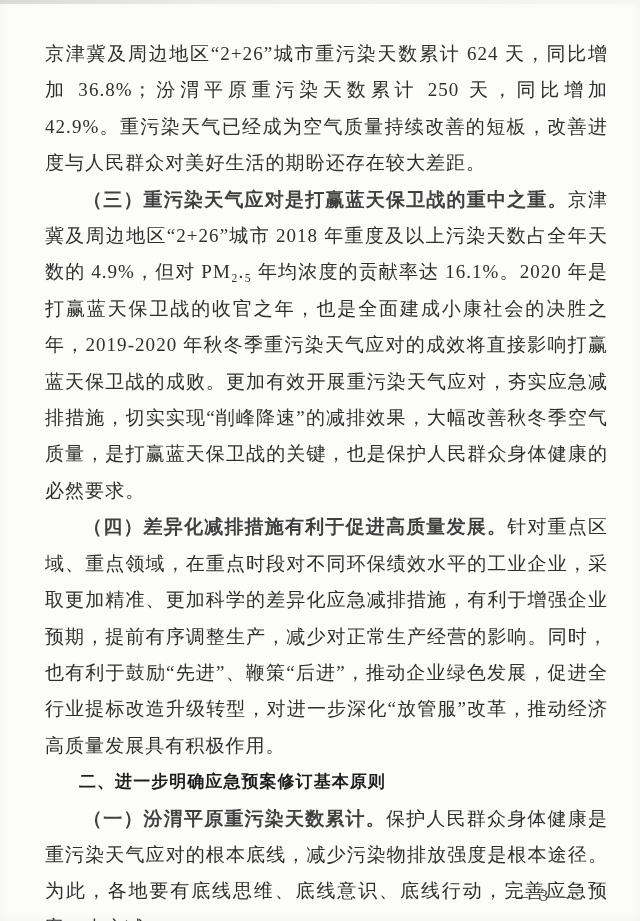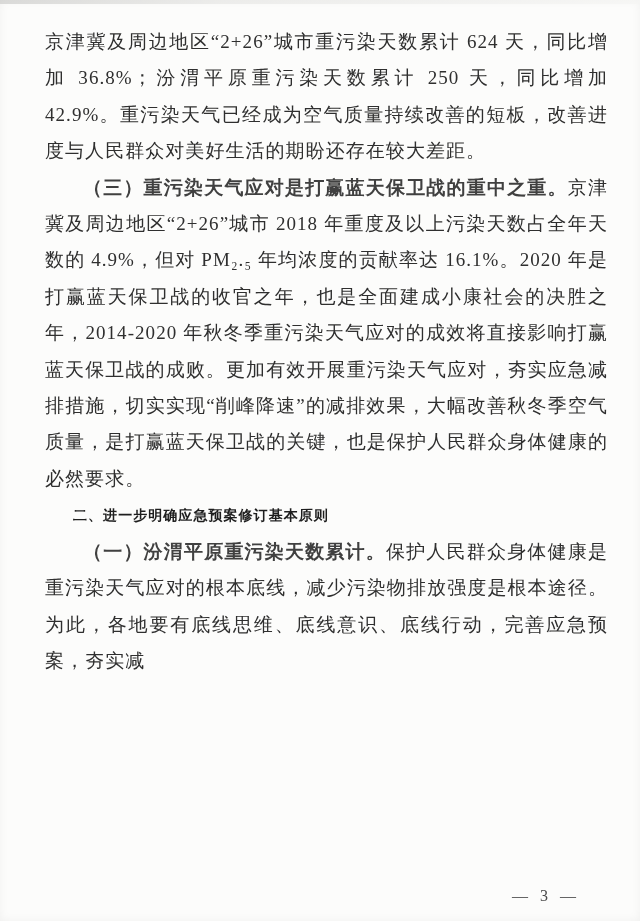--- a/index.html
+++ b/index.html
@@ -8,21 +8,21 @@
     background: #ffffff;
   }
   .page {
     position: relative;
     width: 640px;
     height: 921px;
     background: #fcfcfb;
     box-shadow: inset 0 0 10px rgba(0,0,0,0.05);
     overflow: hidden;
     box-sizing: border-box;
-    padding: 24px 32px 0 45px;
+    padding: 36px 32px 0 45px;
     font-family: "Liberation Serif", "DejaVu Serif", serif;
     color: #2f2f2f;
   }
   
   .page::before {
     content: "";
     position: absolute;
     top: 0; left: 0; right: 0;
     height: 4px;
     background: linear-gradient(90deg, #c9c9c7 0%, #e6e6e4 35%, #f5f5f3 100%);
@@ -43,21 +43,21 @@
   .lead {
     font-family: "Liberation Sans", "DejaVu Sans", sans-serif;
     font-weight: bold;
     color: #404040;
   }
   .section-heading {
     margin: 0;
     font-family: "Liberation Sans", "DejaVu Sans", sans-serif;
     font-weight: bold;
     color: #1e1e1e;
-    font-size: 14px;
+    font-size: 17px;
     line-height: 36.4px;
     letter-spacing: 1.05px;
     text-indent: 2em;
     text-align: left;
   }
   .page-footer {
     position: absolute;
     right: 60px;
     bottom: 16px;
     font-family: "Liberation Serif", "DejaVu Serif", serif;
@@ -66,22 +66,23 @@
     color: #4a4a4a;
   }
 </style>
 </head>
 <body>
 
 <div class="page">
 
   <p class="body-text no-indent">京津冀及周边地区“2+26”城市重污染天数累计 624 天，同比增加 36.8%；汾渭平原重污染天数累计 250 天，同比增加 42.9%。重污染天气已经成为空气质量持续改善的短板，改善进度与人民群众对美好生活的期盼还存在较大差距。</p>
 
-  <p class="body-text"><span class="lead">（三）重污染天气应对是打赢蓝天保卫战的重中之重。</span><span>京津冀及周边地区“2+26”城市 2018 年重度及以上污染天数占全年天数的 4.9%，但对 PM₂.₅ 年均浓度的贡献率达 16.1%。2020 年是打赢蓝天保卫战的收官之年，也是全面建成小康社会的决胜之年，2014-2020 年秋冬季重污染天气应对的成效将直接影响打赢蓝天保卫战的成败。更加有效开展重污染天气应对，夯实应急减排措施，切实实现“削峰降速”的减排效果，大幅改善秋冬季空气质量，是打赢蓝天保卫战的关键，也是保护人民群众身体健康的必然要求。</span></p>
+  <p class="body-text"><span class="lead">（三）重污染天气应对是打赢蓝天保卫战的重中之重。</span><span>京津冀及周边地区“2+26”城市 2018 年重度及以上污染天数占全年天数的 4.9%，但对 PM₂.₅ 年均浓度的贡献率达 16.1%。2020 年是打赢蓝天保卫战的收官之年，也是全面建成小康社会的决胜之年，2019-2020 年秋冬季重污染天气应对的成效将直接影响打赢蓝天保卫战的成败。更加有效开展重污染天气应对，夯实应急减排措施，切实实现“削峰降速”的减排效果，大幅改善秋冬季空气质量，是打赢蓝天保卫战的关键，也是保护人民群众身体健康的必然要求。</span></p>
 
+  <p class="body-text"><span class="lead">（四）差异化减排措施有利于促进高质量发展。</span><span>针对重点区域、重点领域，在重点时段对不同环保绩效水平的工业企业，采取更加精准、更加科学的差异化应急减排措施，有利于增强企业预期，提前有序调整生产，减少对正常生产经营的影响。同时，也有利于鼓励“先进”、鞭策“后进”，推动企业绿色发展，促进全行业提标改造升级转型，对进一步深化“放管服”改革，推动经济高质量发展具有积极作用。</span></p>
 
   <h2 class="section-heading">二、进一步明确应急预案修订基本原则</h2>
 
   <p class="body-text"><span class="lead">（一）汾渭平原重污染天数累计。</span><span>保护人民群众身体健康是重污染天气应对的根本底线，减少污染物排放强度是根本途径。为此，各地要有底线思维、底线意识、底线行动，完善应急预案，夯实减</span></p>
 
   <div class="page-footer">— 3 —</div>
 
 </div>
 
 </body></html>

